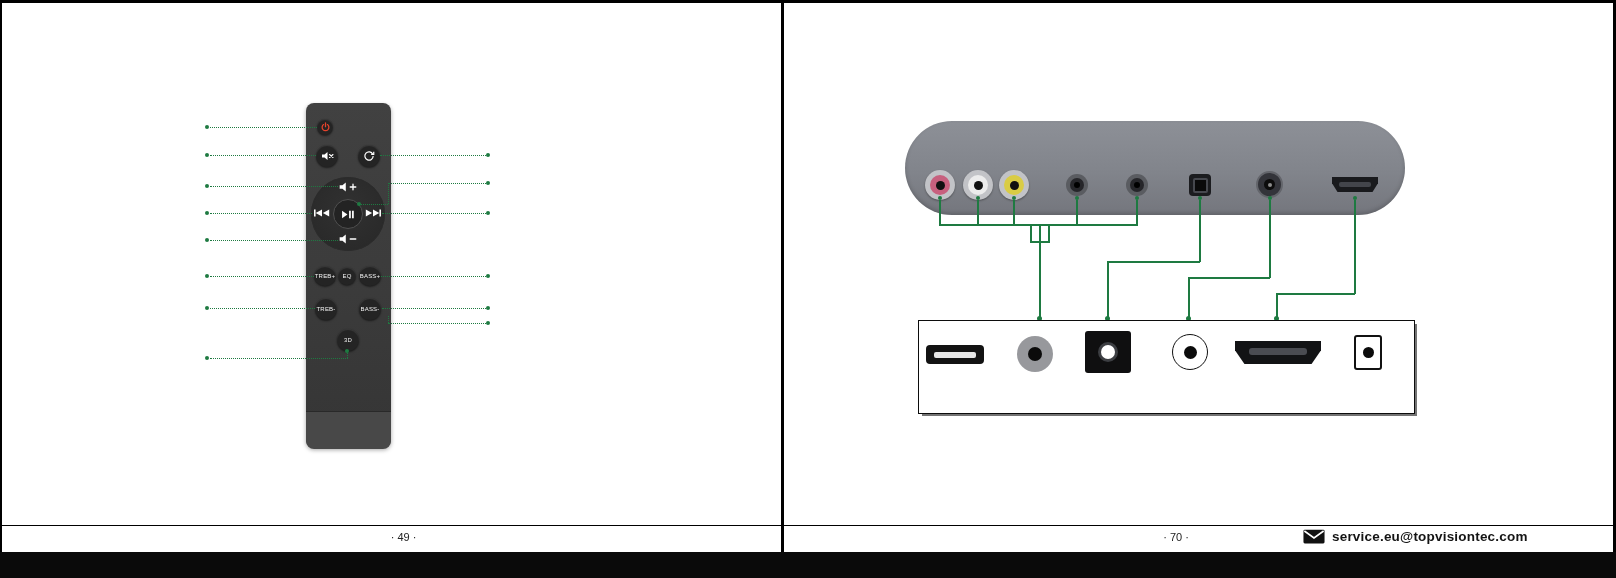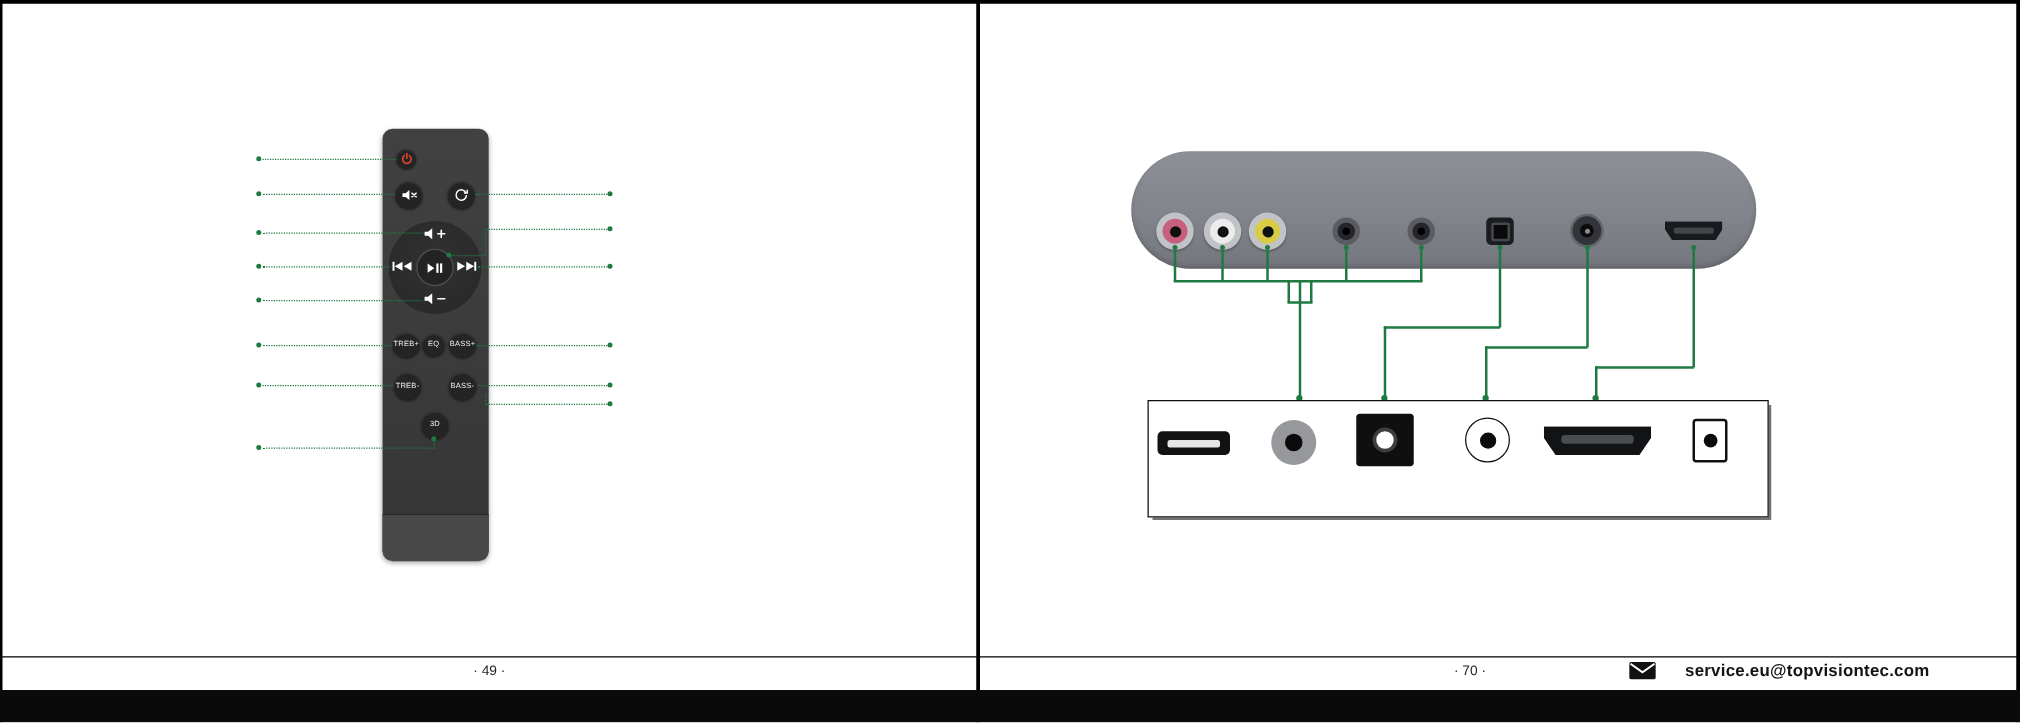--- a/index.html
+++ b/index.html
@@ -101,21 +101,21 @@
   .hdmi-panel{position:absolute;width:86px;height:23px;background:#121315;
     clip-path:polygon(0 0,100% 0,100% 40%,89% 100%,11% 100%,0 40%);
     display:flex;align-items:flex-start;justify-content:center;}
   .hdmi-panel .slot{margin-top:7px;width:58px;height:7px;background:#4a4c52;border-radius:3px;}
   .dc{position:absolute;width:28px;height:35px;background:#fff;border:2px solid #111;
     border-radius:3px;box-sizing:border-box;display:flex;align-items:center;justify-content:center;}
   .dc .hole{width:11px;height:11px;border-radius:50%;background:#0b0b0b;}
 
   
   .pageno{position:absolute;top:531px;font-size:11px;color:#222;text-align:center;}
-  .contact{position:absolute;left:1303px;top:529px;display:flex;align-items:flex-start;gap:23px;}
+  .contact{position:absolute;left:1303px;top:529px;display:flex;align-items:flex-start;gap:7px;}
   .contact .mail{font-size:13.5px;font-weight:bold;color:#141414;letter-spacing:0.2px;}
 </style>
 </head>
 <body>
 
 <div class="canvas">
 
   <div class="layer">
 
     <div class="remote-body"></div>
@@ -240,21 +240,21 @@
     <div class="hline" style="left:382px;top:308px;width:106px;"></div>
     <div class="hline" style="left:388px;top:323px;width:100px;"></div>
     <div class="vline" style="left:388px;top:316px;height:7px;"></div>
     <div class="dot" style="left:486px;top:153px;"></div>
     <div class="dot" style="left:486px;top:181px;"></div>
     <div class="dot" style="left:486px;top:211px;"></div>
     <div class="dot" style="left:486px;top:274px;"></div>
     <div class="dot" style="left:486px;top:306px;"></div>
     <div class="dot" style="left:486px;top:321px;"></div>
 
-    <div class="pageno" style="left:0;width:783px;">· 49 ·</div>
+    <div class="pageno" style="left:12px;width:783px;">· 49 ·</div>
   </div>
 
   <div class="layer">
 
     <div class="soundbar"></div>
 
     <div class="rca" style="left:925px;top:170px;">
       <div class="mid red">
           <div class="hole"></div>
         </div>

